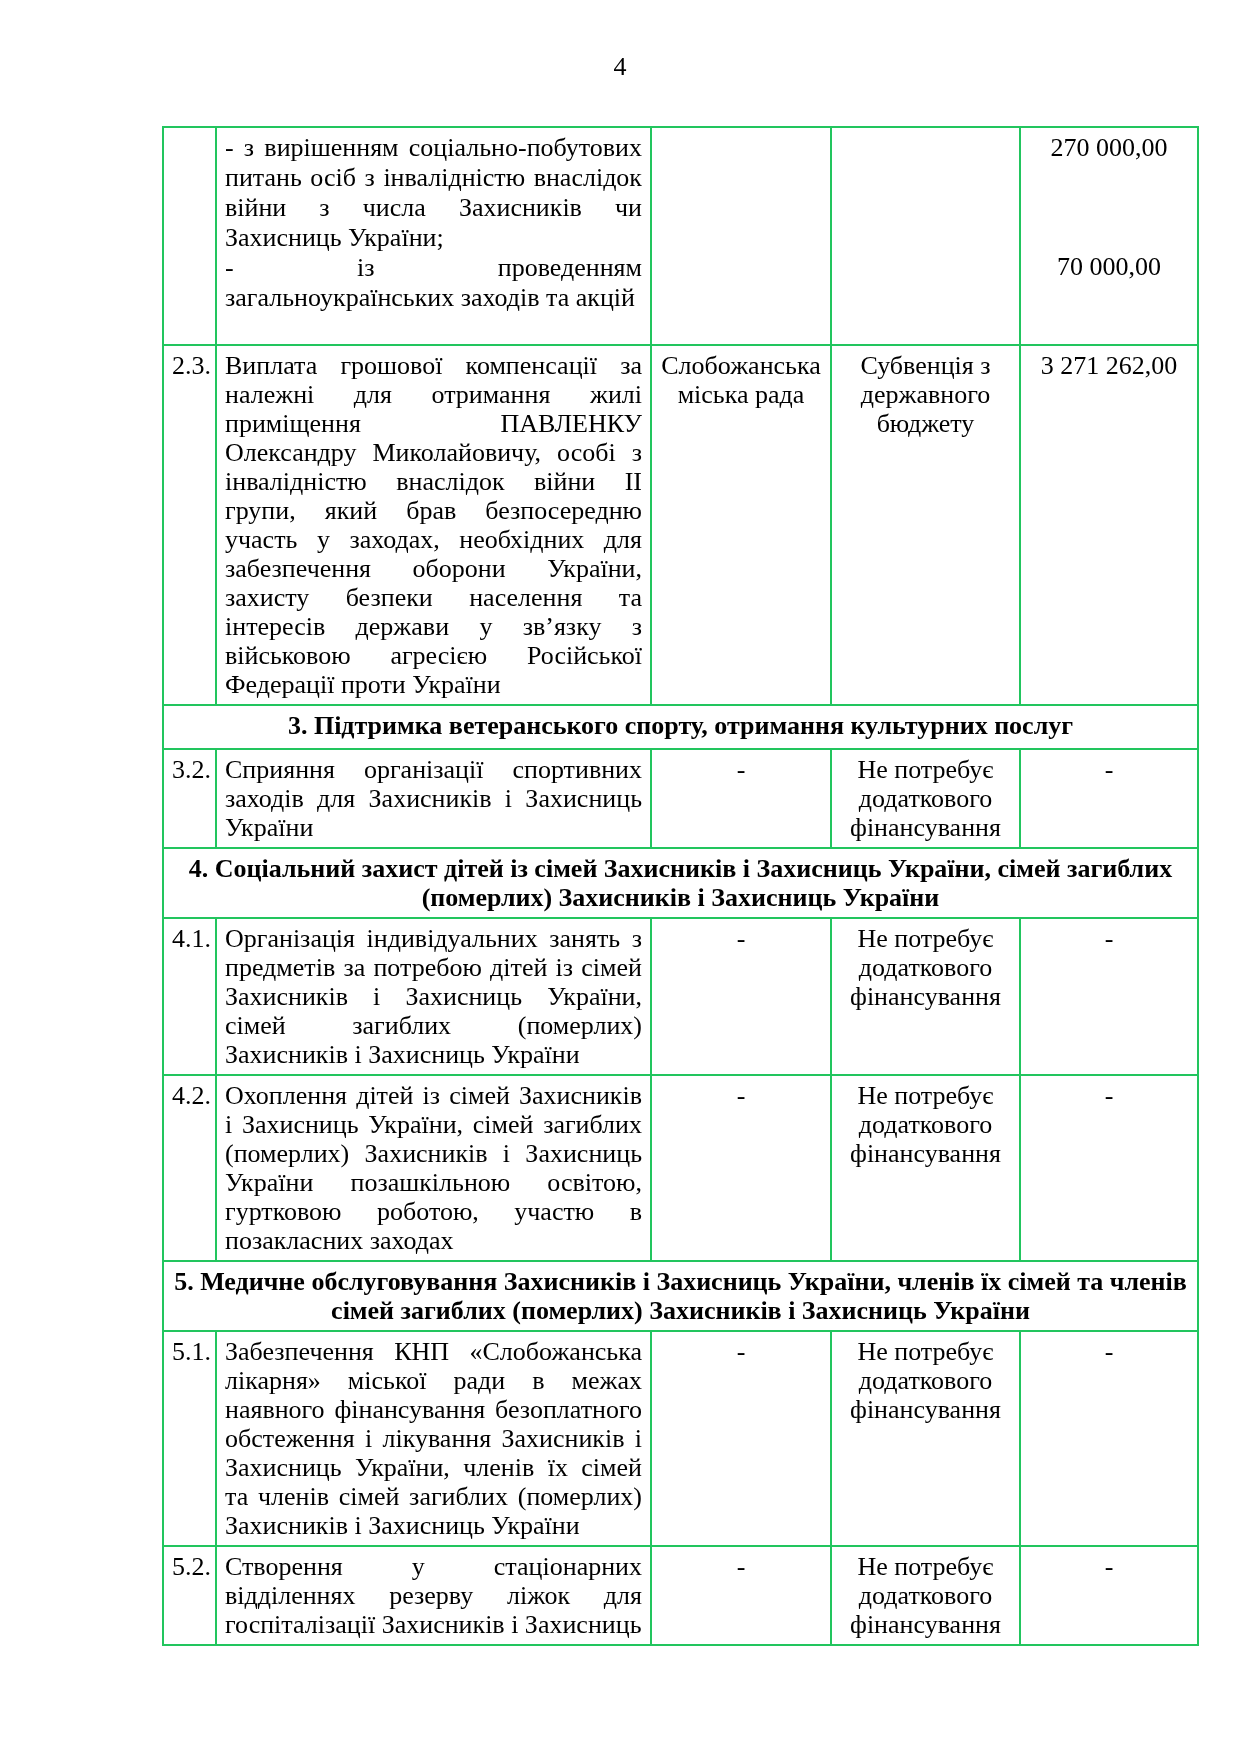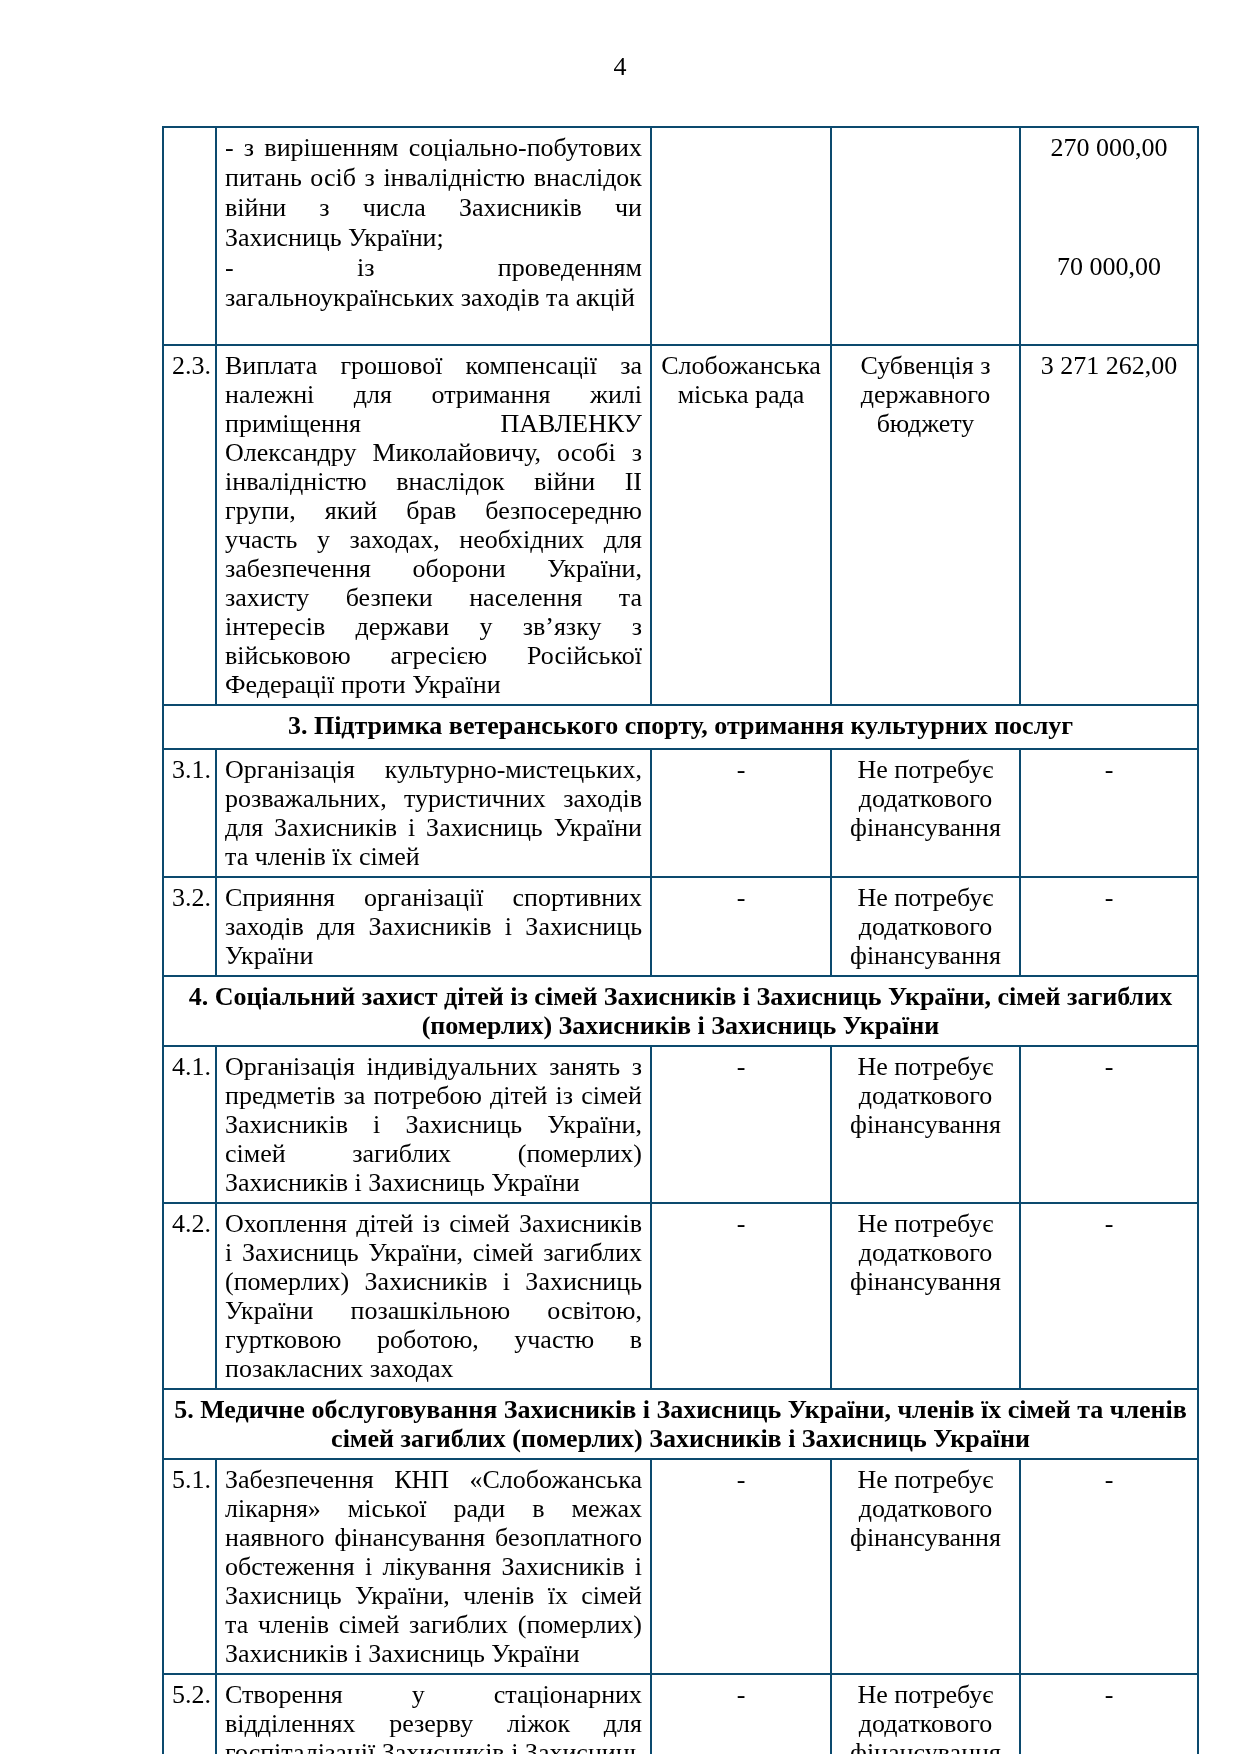--- a/index.html
+++ b/index.html
@@ -26,21 +26,21 @@
     line-height: 30px;
   }
   table.doc-table {
     border-collapse: collapse;
     table-layout: fixed;
     width: 1035px;
     margin-left: 162px;
     margin-top: 44px;
   }
   table.doc-table td {
-    border: 2px solid #0c4a6e;
+    border: 2px solid #22c55e;
     vertical-align: top;
     font-size: 26px;
     line-height: 29px;
     padding: 5px 8px;
     overflow: hidden;
   }
   td.c-num {
     text-align: center;
     padding: 5px 2px;
   }
@@ -120,27 +120,20 @@
       <td class="c-desc">Виплата грошової компенсації за належні для отримання жилі приміщення ПАВЛЕНКУ Олександру Миколайовичу, особі з інвалідністю внаслідок війни ІІ групи, який брав безпосередню участь у заходах, необхідних для забезпечення оборони України, захисту безпеки населення та інтересів держави у зв’язку з військовою агресією Російської Федерації проти України</td>
       <td class="c-exec">Слобожанська міська рада</td>
       <td class="c-src">Субвенція з державного бюджету</td>
       <td class="c-amt">3 271 262,00</td>
     </tr>
 
     <tr class="h-s3">
       <td class="section-header" colspan="5">3. Підтримка ветеранського спорту, отримання культурних послуг</td>
     </tr>
 
-    <tr class="h-31">
-      <td class="c-num">3.1.</td>
-      <td class="c-desc">Організація культурно-мистецьких, розважальних, туристичних заходів для Захисників і Захисниць України та членів їх сімей</td>
-      <td class="c-exec">-</td>
-      <td class="c-src">Не потребує додаткового фінансування</td>
-      <td class="c-amt">-</td>
-    </tr>
 
     <tr class="h-32">
       <td class="c-num">3.2.</td>
       <td class="c-desc">Сприяння організації спортивних заходів для Захисників і Захисниць України</td>
       <td class="c-exec">-</td>
       <td class="c-src">Не потребує додаткового фінансування</td>
       <td class="c-amt">-</td>
     </tr>
 
     <tr class="h-s4">

